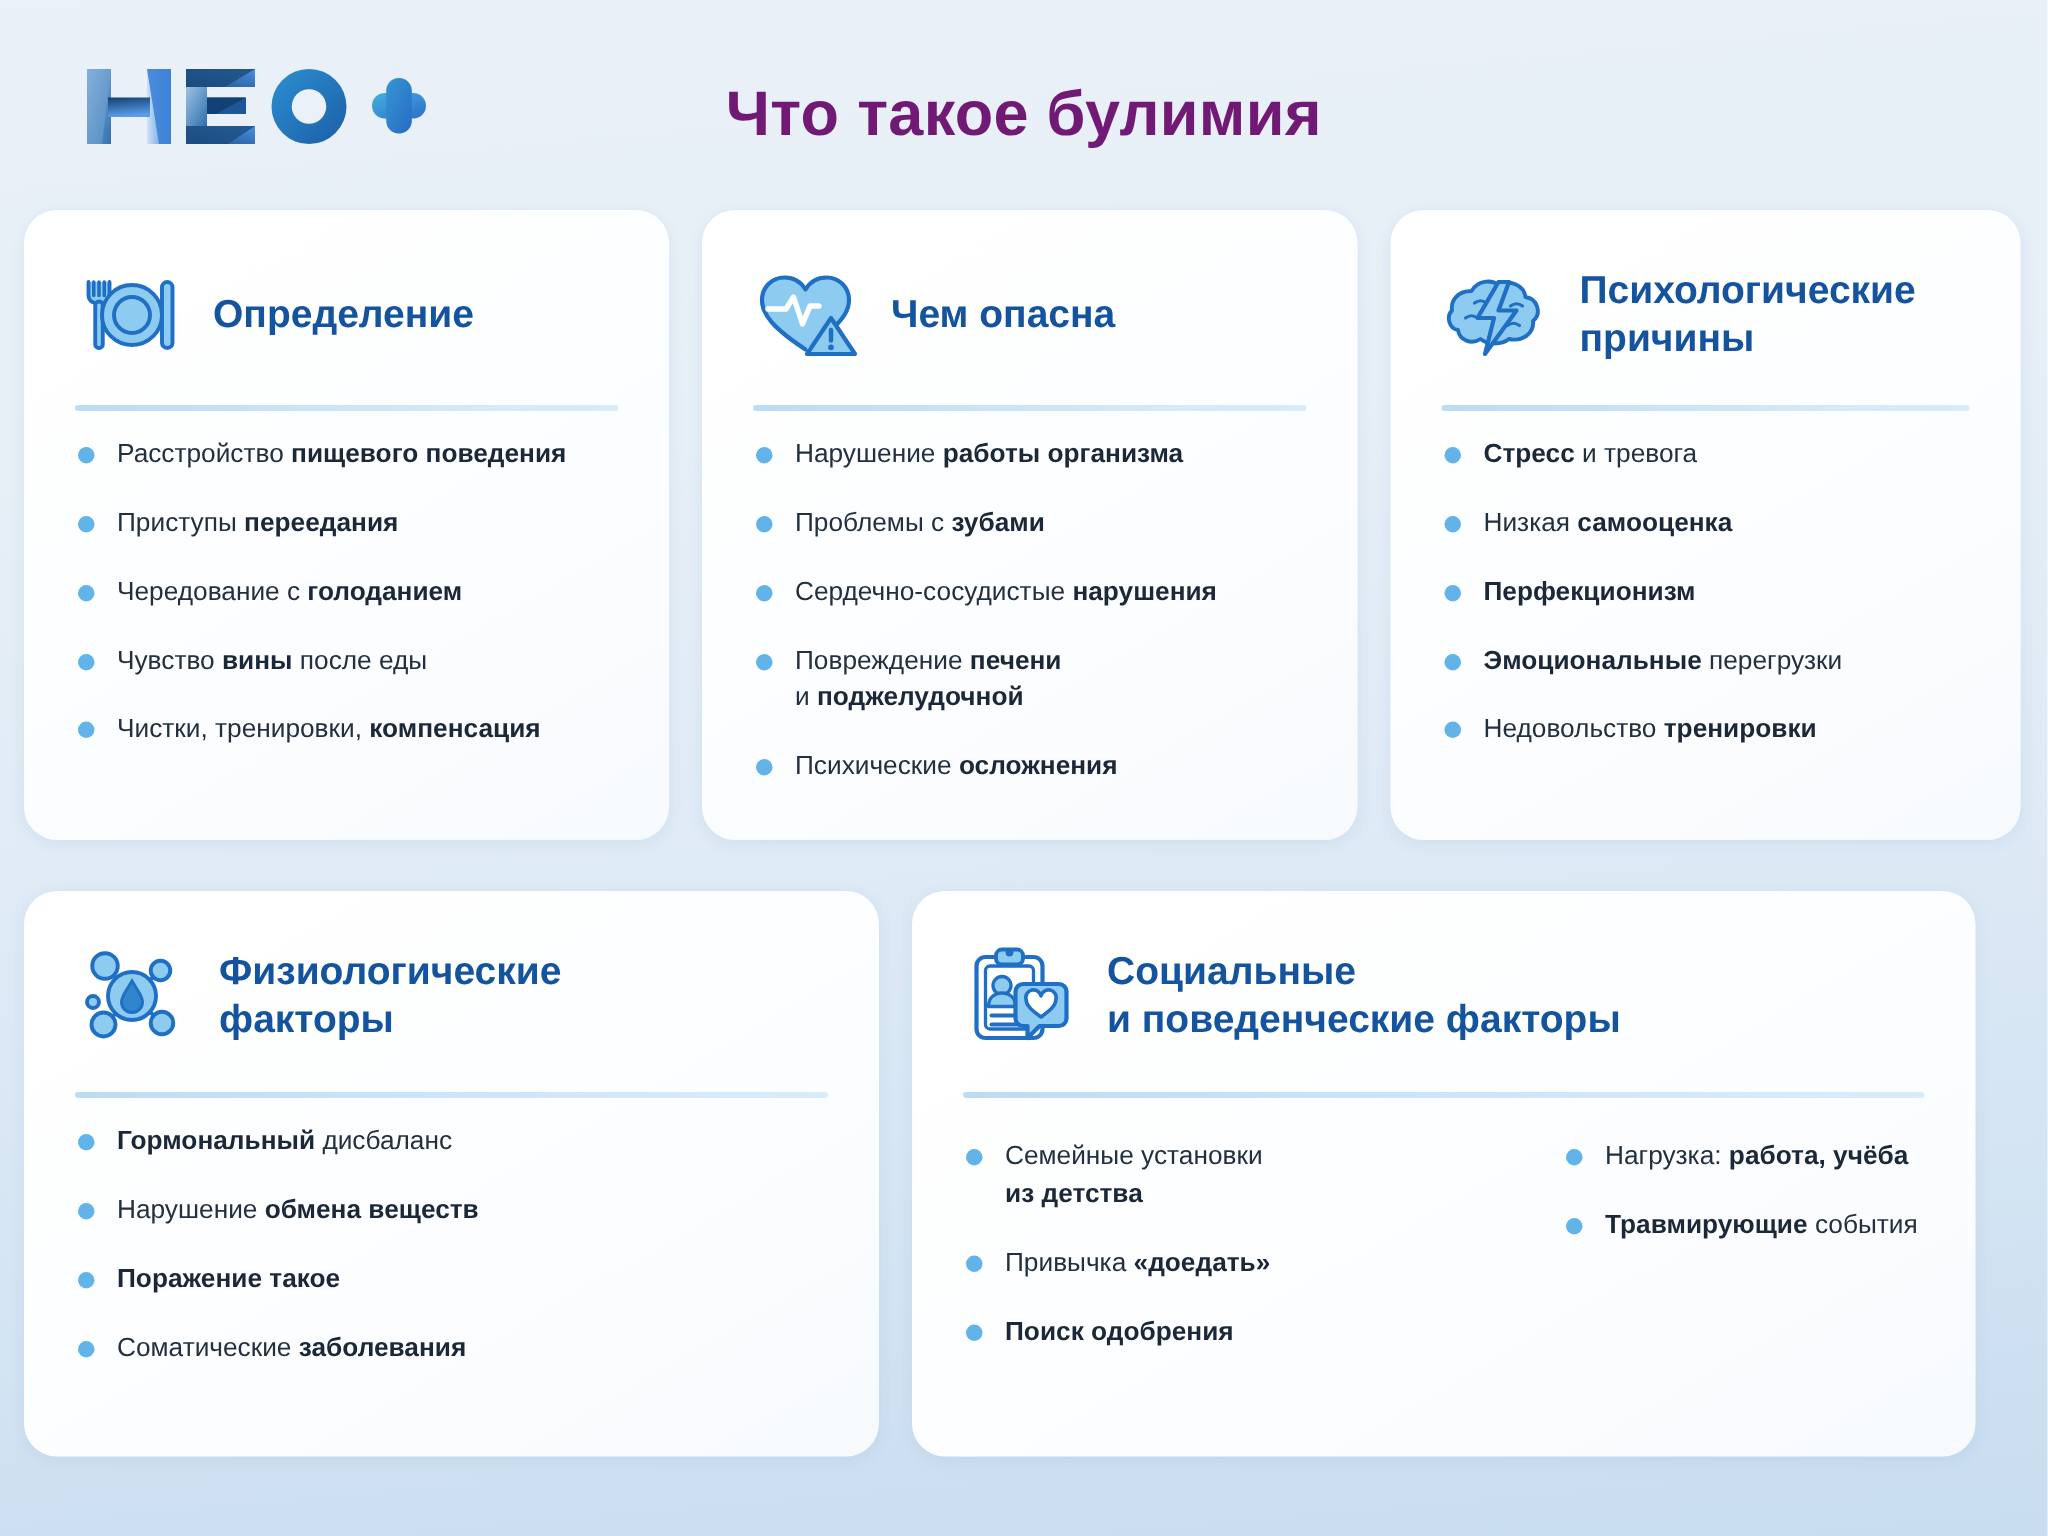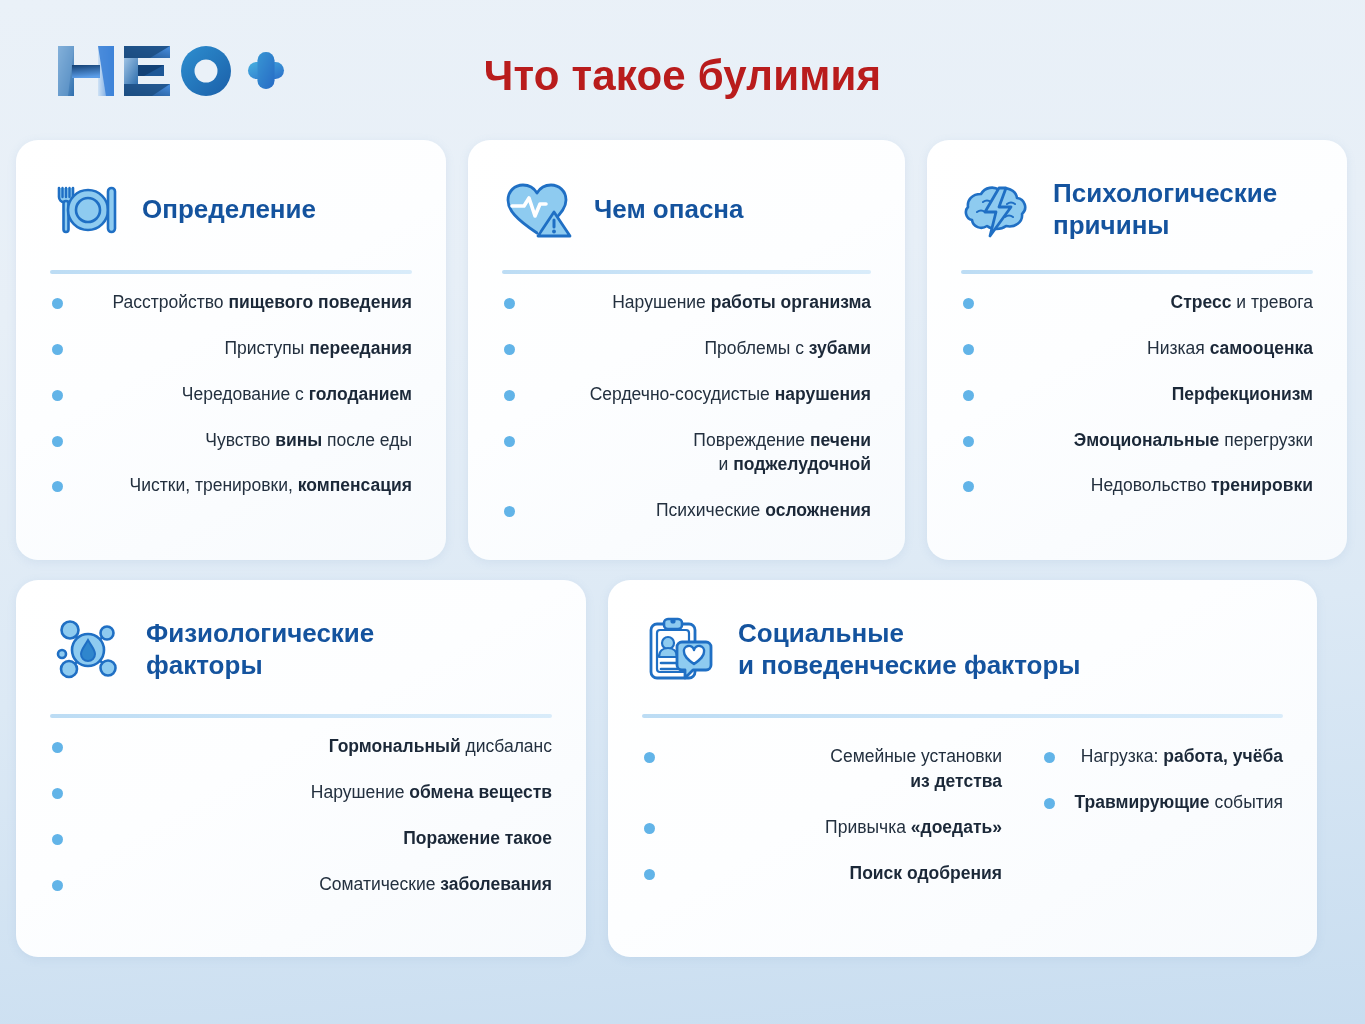--- a/index.html
+++ b/index.html
@@ -17,27 +17,27 @@
   
   .header { height:140px; position:relative; }
   .logo {
     position:absolute; left:54px; top:40px;
     width:232px; height:62px;
   }
   .page-title {
     position:absolute; left:0; right:0; top:52px;
     text-align:center;
     font-size:42px; font-weight:bold;
-    color:#b91c1c; letter-spacing:.2px;
+    color:#701a75; letter-spacing:.2px;
   }
 
   
   .board { padding:0 16px; }
   .row { display:flex; gap:22px; }
-  .row.row2 { margin-top:20px; }
+  .row.row2 { margin-top:34px; }
 
   .card {
     background:linear-gradient(150deg,#ffffff 0%,#fdfeff 45%,#f7fafd 100%);
     border-radius:22px;
     box-shadow:0 2px 10px rgba(110,150,190,.13);
     padding:32px 34px 28px 34px;
     position:relative;
   }
   .card.c1 { width:430px; min-height:420px; }
   .card.c2 { width:437px; min-height:420px; }
@@ -57,21 +57,21 @@
   }
   .card.c3 .card-title, .card.c4 .card-title, .card.c5 .card-title { font-size:26px; }
 
   .divider {
     height:4px; border-radius:3px; margin:22px 0 10px 0;
     background:linear-gradient(90deg,#bcdcf4 0%,#cfe6f8 55%,#d9ecfa 100%);
   }
   .card.c4 .divider, .card.c5 .divider { margin-top:26px; }
 
   
-  ul.bullets { list-style:none; margin-top:16px;text-align:right; }
+  ul.bullets { list-style:none; margin-top:16px; }
   ul.bullets li {
     position:relative;
     padding-left:28px;
     margin-bottom:21px;
     font-size:17.5px;
     line-height:1.42;
     color:#23303f;
   }
   ul.bullets li:last-child { margin-bottom:0; }
   ul.bullets li::before {

